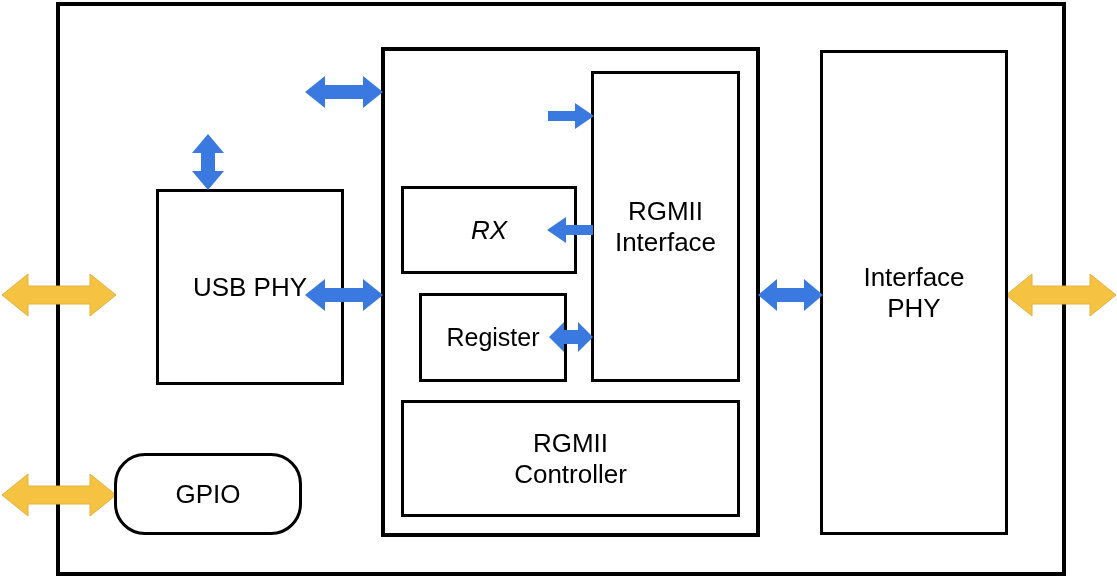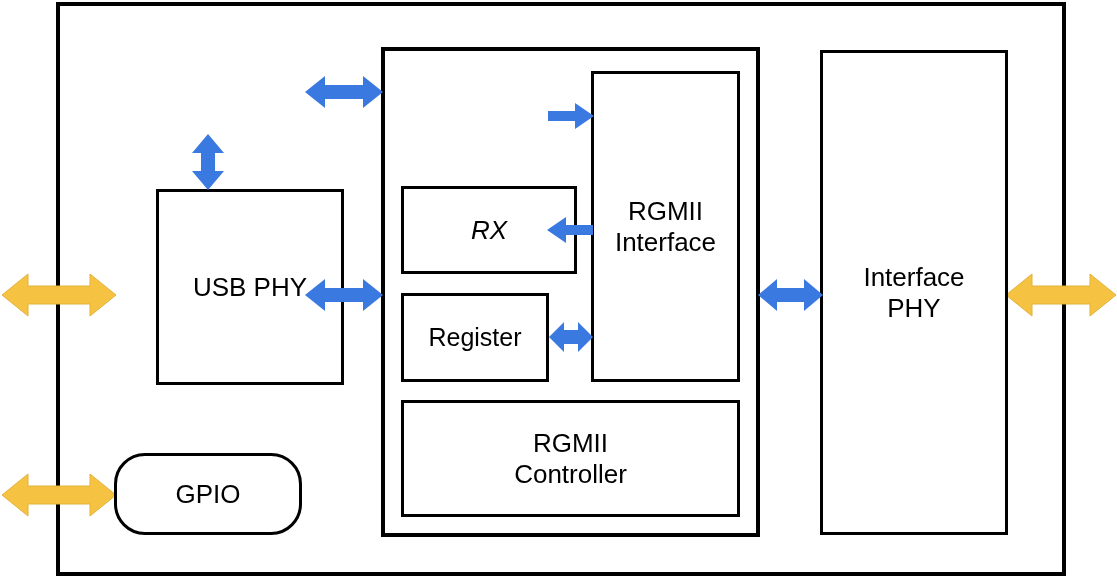--- a/index.html
+++ b/index.html
@@ -83,21 +83,21 @@
 
   <div class="box container-box" style="left:381px; top:47px; width:379px; height:490px;">
     <span class="label"></span>
   </div>
 
 
   <div class="box fs-26" style="left:401px; top:186px; width:176px; height:88px;font-style:italic;">
     <span class="label">RX</span>
   </div>
 
-  <div class="box fs-25" style="left:401px; top:293px; width:148px; height:89px;">
+  <div class="box fs-25" style="left:419px; top:293px; width:148px; height:89px;">
     <span class="label">Register</span>
   </div>
 
   <div class="box fs-26" style="left:591px; top:71px; width:149px; height:311px;">
     <span class="label">RGMII
 Interface</span>
   </div>
 
   <div class="box fs-26" style="left:401px; top:400px; width:339px; height:117px;">
     <span class="label">RGMII

